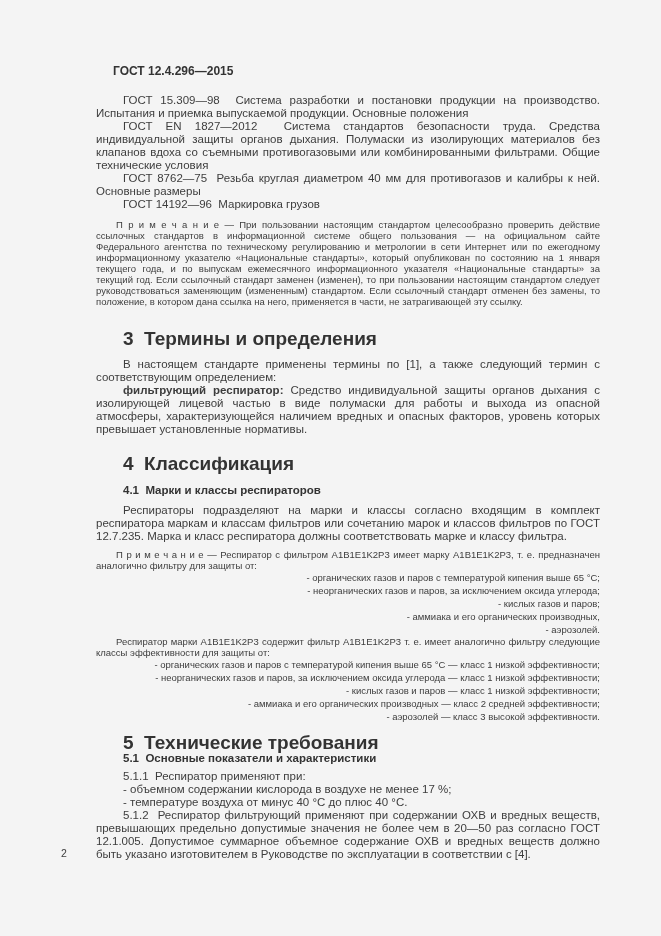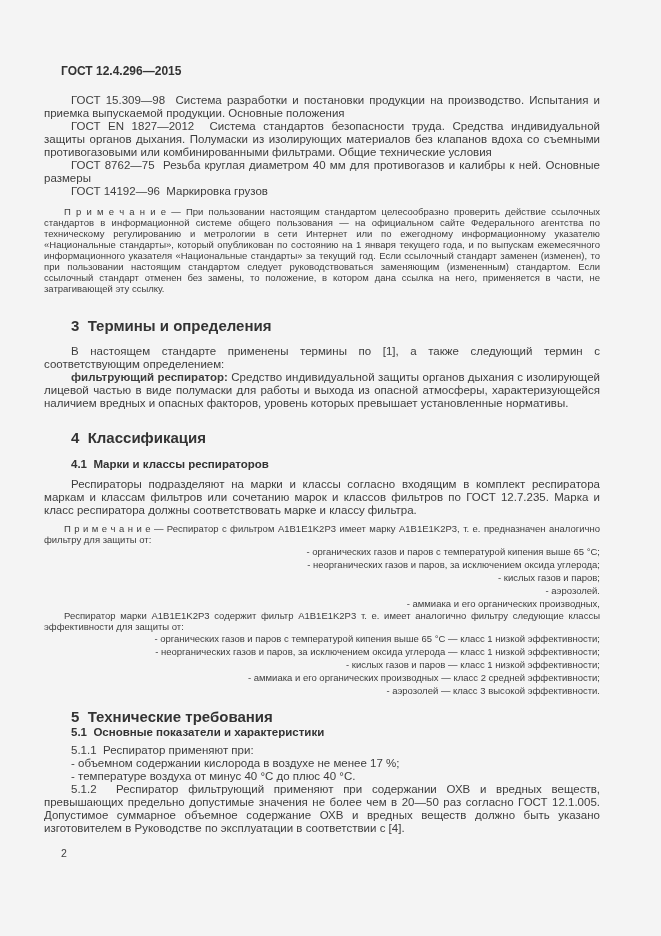--- a/index.html
+++ b/index.html
@@ -3,21 +3,21 @@
 <meta charset="utf-8">
 <style>
   html,body{margin:0;padding:0;}
   body{background:#e9e9e9;font-family:"Liberation Sans","DejaVu Sans",sans-serif;}
   .page{
     position:relative;
     width:661px;height:936px;
     background:#f4f4f4;
     color:#3d3d3d;
     box-sizing:border-box;
-    padding:64px 61px 0 44px;
+    padding:64px 61px 0 96px;
     overflow:hidden;
     -webkit-hyphens:auto;hyphens:auto;
   }
   .doc-header{
     font-weight:bold;
     font-size:12px;
     line-height:14px;
     margin:0 0 16px 17px;
     color:#333;
   }
@@ -36,21 +36,21 @@
   }
   .note-li{
     font-size:9.5px;
     line-height:13px;
     text-indent:20px;
     text-align:right;
   }
   .note-block{margin-top:6px;}
   .note-gap{margin-top:8px;}
   h2{
-    font-size:15px;
+    font-size:19px;
     line-height:15px;
     font-weight:bold;
     color:#333;
     margin:24px 0 12px 0;
     text-indent:27px;
   }
   h2.h4{margin:20px 0 8px 0;}
   h2.h5{margin:12px 0 0 0;}
   h3{
     font-size:11.5px;
@@ -91,22 +91,22 @@
   <h2 class="h4">4&nbsp; Классификация</h2>
   <h3>4.1&nbsp; Марки и классы респираторов</h3>
 
   <p class="body">Респираторы подразделяют на марки и классы согласно входящим в комплект респиратора маркам и классам фильтров или сочетанию марок и классов фильтров по ГОСТ 12.7.235. Марка и класс респиратора должны соответствовать марке и классу фильтра.</p>
 
   <div class="note-block">
     <p class="note">П р и м е ч а н и е — Респиратор с фильтром A1B1E1K2P3 имеет марку A1B1E1K2P3, т. е. предназначен аналогично фильтру для защиты от:</p>
     <p class="note-li">- органических газов и паров с температурой кипения выше 65 °С;</p>
     <p class="note-li">- неорганических газов и паров, за исключением оксида углерода;</p>
     <p class="note-li">- кислых газов и паров;</p>
+    <p class="note-li">- аммиака и его органических производных,</p>
     <p class="note-li">- аэрозолей.</p>
-    <p class="note-li">- аммиака и его органических производных,</p>
     <p class="note">Респиратор марки A1B1E1K2P3 содержит фильтр A1B1E1K2P3 т. е. имеет аналогично фильтру следующие классы эффективности для защиты от:</p>
     <p class="note-li">- органических газов и паров с температурой кипения выше 65 °С — класс 1 низкой эффективности;</p>
     <p class="note-li">- неорганических газов и паров, за исключением оксида углерода — класс 1 низкой эффективности;</p>
     <p class="note-li">- кислых газов и паров — класс 1 низкой эффективности;</p>
     <p class="note-li">- аммиака и его органических производных — класс 2 средней эффективности;</p>
     <p class="note-li">- аэрозолей — класс 3 высокой эффективности.</p>
   </div>
 
   <h2 class="h5">5&nbsp; Технические требования</h2>
   <h3 class="h51">5.1&nbsp; Основные показатели и характеристики</h3>

